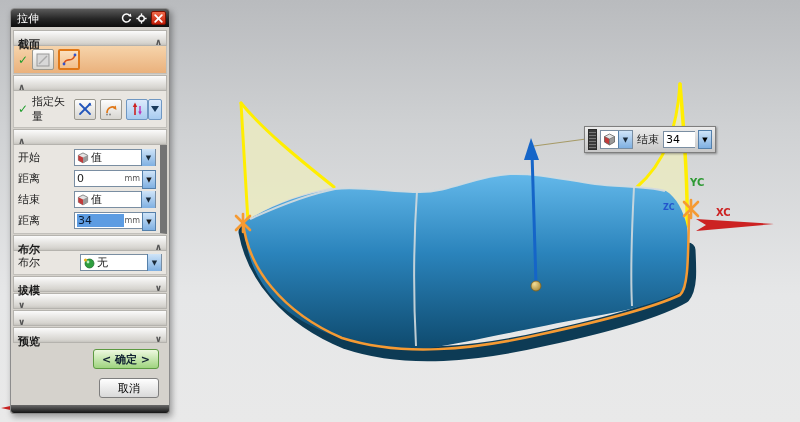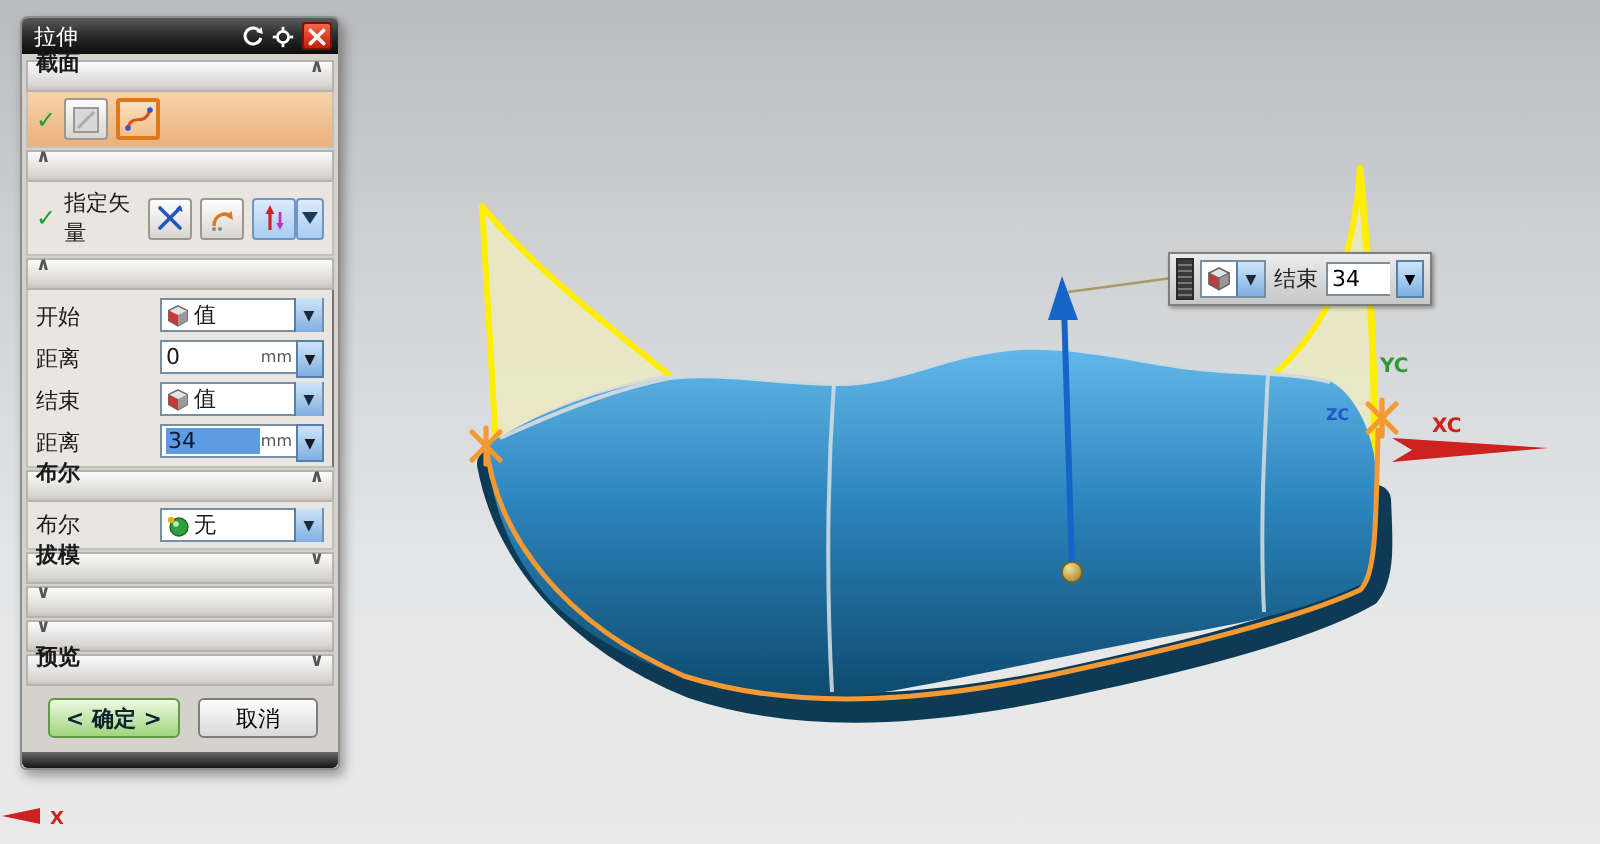--- a/index.html
+++ b/index.html
@@ -50,21 +50,21 @@
   .titlebar {
     height: 18px; border-radius: 3px 3px 0 0; display: flex; align-items: center;
     background: linear-gradient(180deg, #5a5a5a 0%, #262626 55%, #0d0d0d 100%);
     color: #fff; padding: 0 3px 0 6px;
   }
   .titlebar .t { flex: 1; font-size: 11px; }
   .tb-ico { width: 15px; height: 14px; display: flex; align-items: center; justify-content: center; cursor: pointer; }
   .tb-close { background: linear-gradient(180deg,#f06a4a,#c41e08); border: 1px solid #801000; border-radius: 2px; margin-left: 2px; }
   .dbody { padding: 2px 2px 0 2px; }
   .ghead {
-    height: 16px; display: flex; align-items: flex-end; padding: 6px 4px; margin-top: 1px;
+    height: 16px; display: flex; align-items: flex-start; padding: 6px 4px; margin-top: 1px;
     background: linear-gradient(180deg, #fbfbfb, #d6d4cf 85%, #c6c4bf);
     border: 1px solid #b5b3ae; font-weight: bold;
   }
   .ghead .gl { flex: 1; font-size: 11px; }
   .ghead .chev { font-size: 9px; color: #555; }
   .grow {
     display: flex; align-items: center; gap: 4px; padding: 3px 4px;
     background: #e9e6e1; border: 1px solid #c2c0bb; border-top: none; min-height: 24px;
   }
   .grow.sel {
@@ -72,31 +72,31 @@
   }
   .check { color: #1f9e2c; font-weight: bold; font-size: 12px; }
   .rlabel { flex: 1; font-size: 11px; }
   .ibtn {
     width: 22px; height: 21px; border: 1px solid #9a988f; border-radius: 2px;
     background: linear-gradient(180deg,#fdfdfd,#d8d6d1); display: flex; align-items: center; justify-content: center; cursor: pointer;
   }
   .ibtn.active { border: 2px solid #e07818; background: linear-gradient(180deg,#fbe0c0,#f2bf8a); }
   .ibtn.lit { background: linear-gradient(180deg,#dceafc,#a8ccf0); border-color: #6f97c2; }
   .combo { display: flex; align-items: stretch; }
-  .frow { display: flex; align-items: flex-end; padding: 2px 4px; background: #e9e6e1; border-left: 1px solid #c2c0bb; border-right: 1px solid #737373; }
+  .frow { display: flex; align-items: center; padding: 2px 4px; background: #e9e6e1; border-left: 1px solid #c2c0bb; border-right: 7px solid #737373; }
   .frow .flabel { flex: 1; font-size: 11px; }
   .dropdown { display: flex; width: 82px; height: 17px; border: 1px solid #7a8ea2; background: #fff; align-items: center; cursor: pointer; }
   .dropdown .dico { width: 15px; display: flex; justify-content: center; }
   .dropdown .dval { flex: 1; font-size: 11px; padding-left: 1px; }
   .field { display: flex; width: 82px; height: 17px; }
   .field .fin { flex: 1; border: 1px solid #7a8ea2; border-right: none; background: #fff; display: flex; align-items: center; padding: 0 2px; font-size: 11px; }
   .field .fin .num { flex: 1; }
   .field .fin .num.hl { background: #5d9ce2; color: #0a1a30; padding: 0 1px; }
   .field .fin .unit { font-size: 8px; color: #555; }
-  .footer { display: flex; justify-content: flex-end; gap: 9px; padding: 6px 8px 6px 0; align-items: flex-end; }
+  .footer { display: flex; justify-content: flex-end; gap: 9px; padding: 6px 8px 6px 0; align-items: flex-end; flex-direction: column; }
   .btn {
     height: 20px; min-width: 60px; padding: 0 8px; font-size: 11px; font-family: inherit;
     border: 1px solid #7e7e7e; border-radius: 3px; cursor: pointer;
     background: linear-gradient(180deg,#fefefe,#d9d9d9);
   }
   .btn.ok { background: linear-gradient(180deg,#eef9e0,#9fd47f); border-color: #5d9a42; color: #123; font-weight: bold; }
   .bottombar { height: 8px; background: linear-gradient(180deg,#6a6a6a,#141414); border-radius: 0 0 3px 3px; margin-top: 1px; cursor: ns-resize; }
 </style>
 </head>
 <body>

